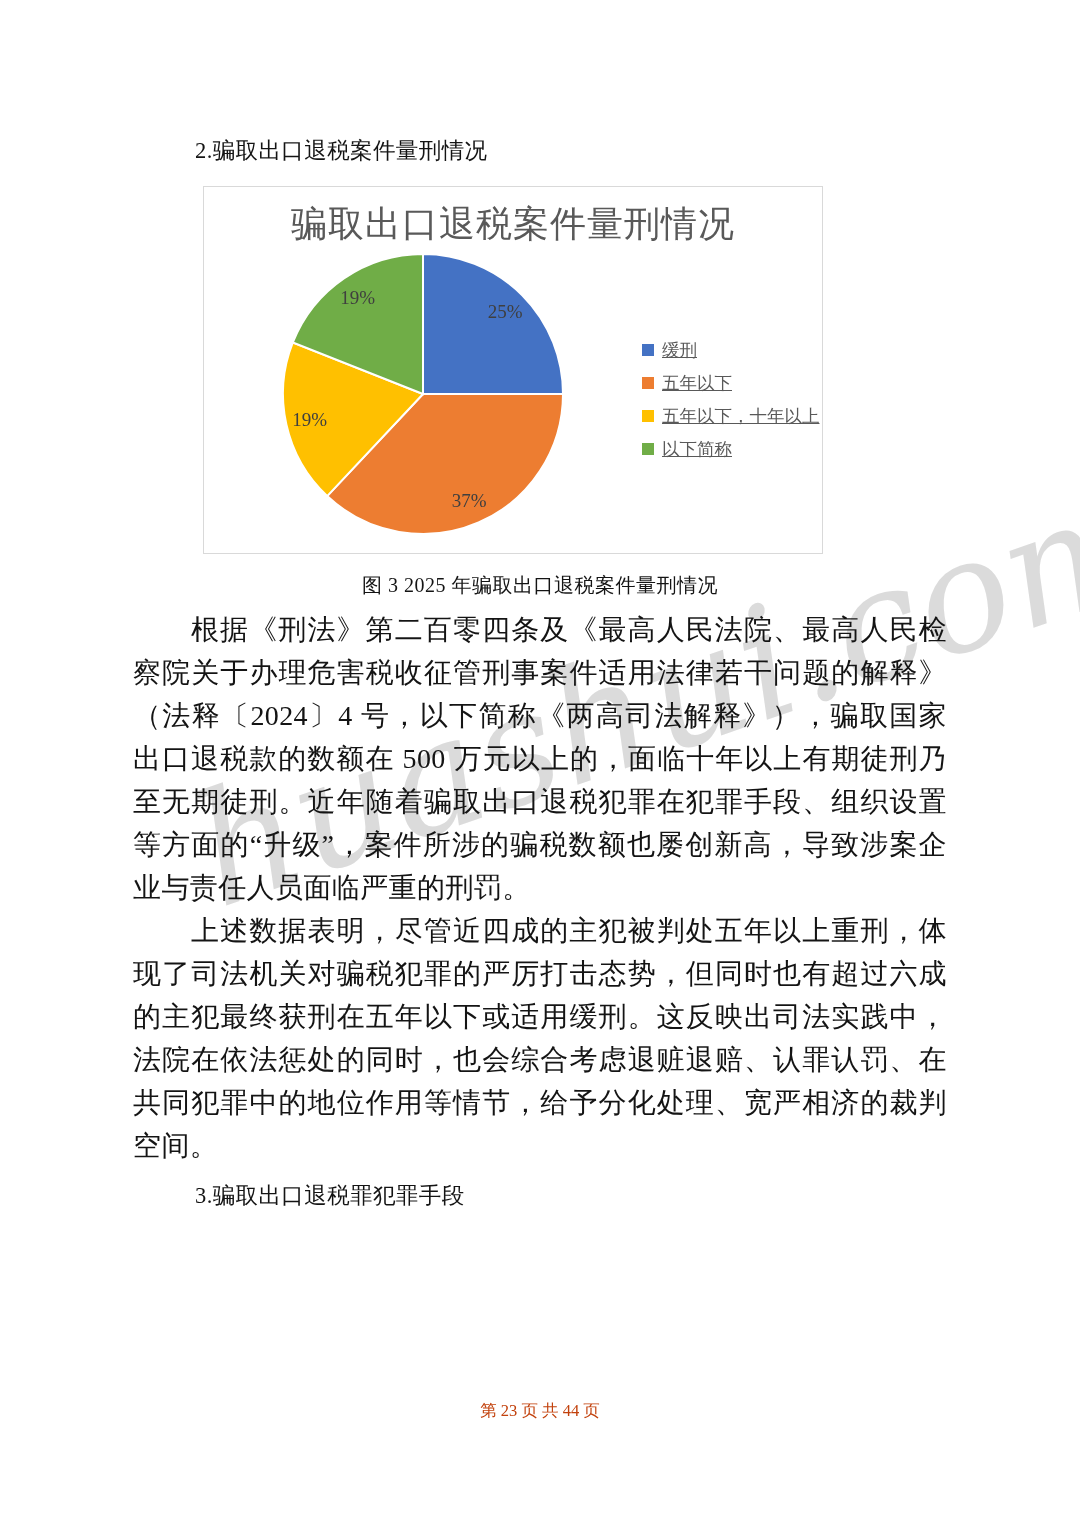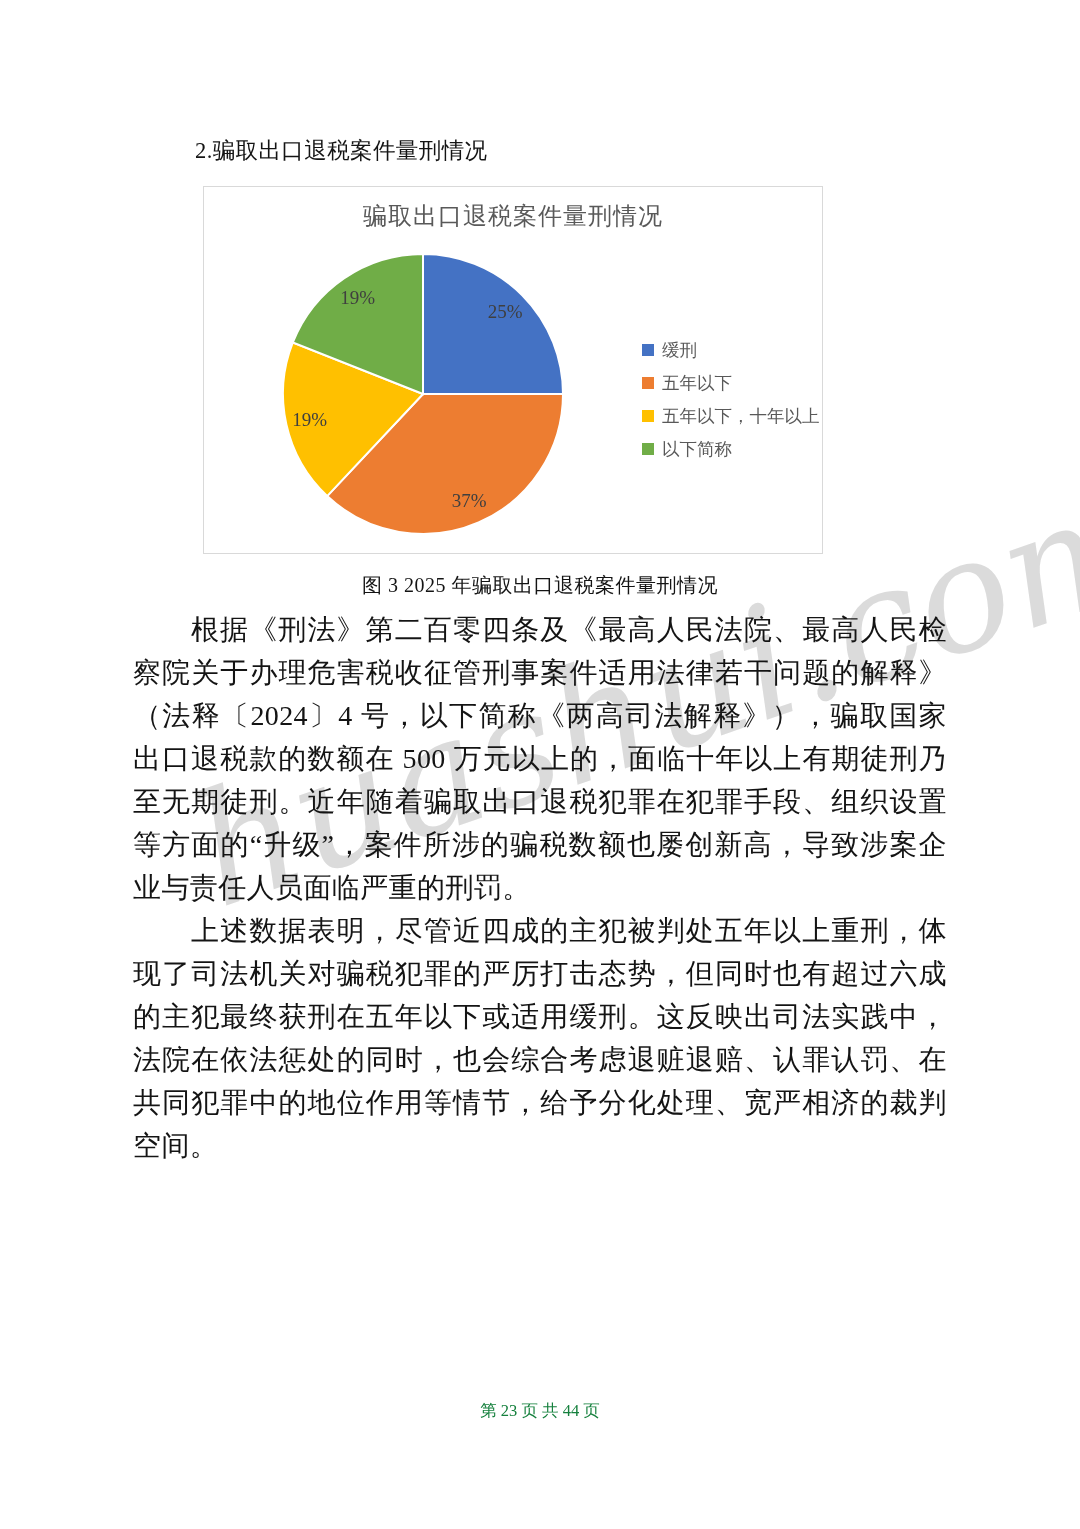--- a/index.html
+++ b/index.html
@@ -21,43 +21,43 @@
     text-indent:62px;letter-spacing:.4px;
   }
   .sec-heading.h3{margin-top:14px;}
   .chart-frame{
     position:relative;margin:20px 0 0 70px;width:618px;height:366px;
     border:1px solid #d9d9d9;background:#fff;
   }
   .chart-title{
     position:absolute;top:13px;left:0;right:0;text-align:center;
     font-family:"Liberation Sans","DejaVu Sans",sans-serif;
-    font-size:24px;font-weight:500;color:#595959;letter-spacing:1px;
+    font-size:36px;font-weight:500;color:#595959;letter-spacing:1px;
   }
   svg.pie{position:absolute;left:0;top:0;}
   .pie-label{
     font-family:"Liberation Serif","DejaVu Serif",serif;
     font-size:19px;fill:#3f3f3f;text-anchor:middle;dominant-baseline:central;
   }
   .legend{
     position:absolute;left:438px;top:146px;
     font-family:"Liberation Sans","DejaVu Sans",sans-serif;
-    font-size:17.5px;color:#595959;
+    font-size:17.5px;color:#595959;text-decoration:underline;
   }
   .legend-item{display:flex;align-items:center;height:33px;white-space:nowrap;}
   .legend-swatch{width:12px;height:12px;margin-right:8px;flex:none;}
   .caption{margin-top:18px;text-align:center;font-size:20px;letter-spacing:.5px;}
   .bodytext{margin-top:9px;}
   .bodytext p{
     margin:0;font-size:28px;line-height:43px;letter-spacing:.4px;
     text-align:justify;text-indent:58px;
   }
   .footer{
     position:absolute;top:1400px;left:0;width:100%;z-index:2;
-    text-align:center;font-size:16.5px;color:#15803d;
+    text-align:center;font-size:16.5px;color:#c2410c;
   }
 </style>
 </head>
 <body>
 
 <div class="page">
 
   <div class="watermark">huashui.com</div>
 
   <div class="content">
@@ -96,18 +96,19 @@
         </div>
     </div>
 
     <div class="caption">图 3 2025 年骗取出口退税案件量刑情况</div>
 
     <div class="bodytext">
       <p>根据《刑法》第二百零四条及《最高人民法院、最高人民检察院关于办理危害税收征管刑事案件适用法律若干问题的解释》（法释〔2024〕4 号，以下简称《两高司法解释》），骗取国家出口退税款的数额在 500 万元以上的，面临十年以上有期徒刑乃至无期徒刑。近年随着骗取出口退税犯罪在犯罪手段、组织设置等方面的“升级”，案件所涉的骗税数额也屡创新高，导致涉案企业与责任人员面临严重的刑罚。</p>
       <p>上述数据表明，尽管近四成的主犯被判处五年以上重刑，体现了司法机关对骗税犯罪的严厉打击态势，但同时也有超过六成的主犯最终获刑在五年以下或适用缓刑。这反映出司法实践中，法院在依法惩处的同时，也会综合考虑退赃退赔、认罪认罚、在共同犯罪中的地位作用等情节，给予分化处理、宽严相济的裁判空间。</p>
     </div>
 
+    <h2 class="sec-heading h3">3.骗取出口退税罪犯罪手段</h2>
 
   </div>
 
   <div class="footer">第 23 页 共 44 页</div>
 
 </div>
 
 </body></html>

